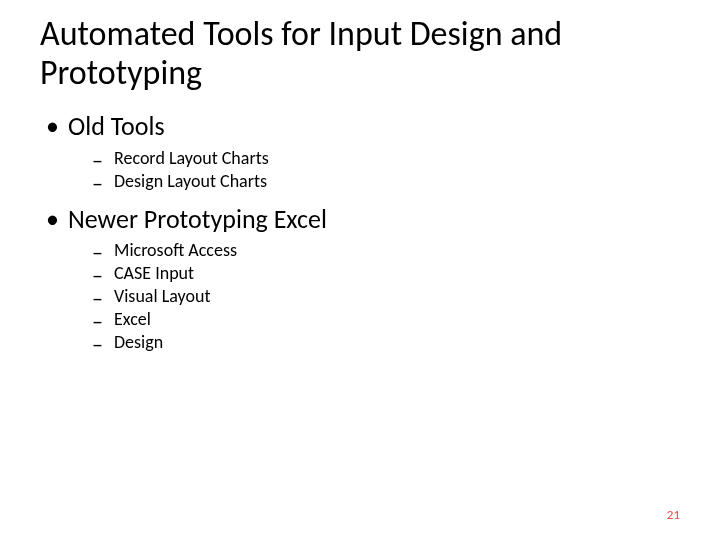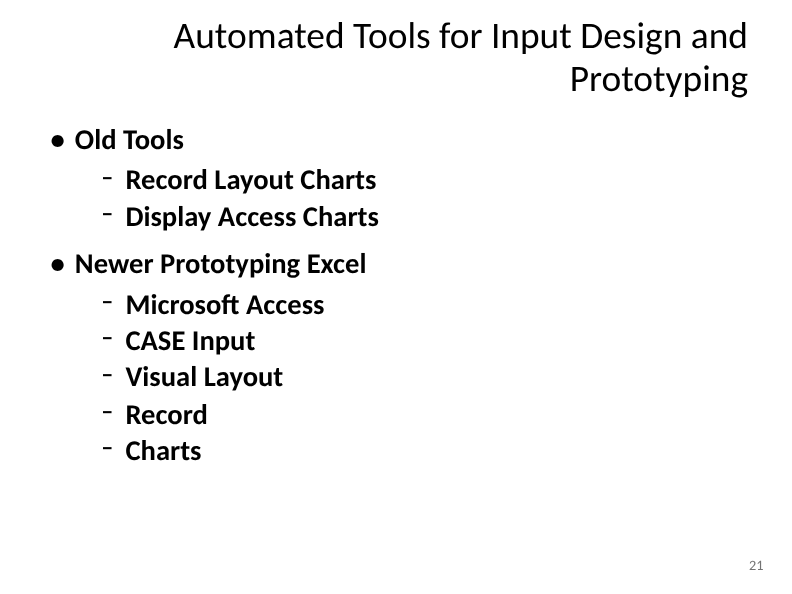--- a/index.html
+++ b/index.html
@@ -1,53 +1,53 @@
 <!DOCTYPE html>
 <html><head>
 <meta charset="utf-8">
 <style>
   * { margin: 0; padding: 0; box-sizing: border-box; }
   html, body { width: 720px; height: 540px; background: #fff; font-family: Calibri, "Segoe UI", Arial, sans-serif; color: #000; }
   .slide { width: 720px; height: 540px; position: relative; padding: 14px 40px 0 40px; }
-  .title { font-size: 34px; font-weight: 400; text-align: right; line-height: 1.15; letter-spacing: 0; margin-bottom: 18px; }
-  .content { font-size: 26px; line-height: 1.25; font-weight: bold; }
+  .title { font-size: 34px; font-weight: 400; text-align: left; line-height: 1.15; letter-spacing: 0; margin-bottom: 18px; }
+  .content { font-size: 26px; line-height: 1.25; }
   ul { list-style: none; }
   .lvl1 > li { position: relative; padding-left: 28px; margin-bottom: 2px; }
   .lvl1 > li::before { content: "•"; position: absolute; left: 6px; top: 0; font-size: 26px; }
   .lvl1-label { font-size: 26px; }
   .lvl2 { margin: 4px 0 10px 0; }
-  .lvl2 > li { position: relative; padding-left: 46px; font-size: 26px; line-height: 1.28; }
+  .lvl2 > li { position: relative; padding-left: 46px; font-size: 18px; line-height: 1.28; }
   .lvl2 > li::before { content: "–"; position: absolute; left: 24px; top: 0; font-size: 22px; }
-  .pagenum { position: absolute; right: 26px; bottom: 18px; font-size: 13px; color: #737373; }
+  .pagenum { position: absolute; right: 40px; bottom: 18px; font-size: 13px; color: #ef4444; }
 </style>
 </head>
 <body>
 
 <div class="slide">
   <h1 class="title">Automated Tools for Input Design and Prototyping</h1>
 
   <div class="content">
     <ul class="lvl1">
 
       <li>
         <span class="lvl1-label">Old Tools</span>
         <ul class="lvl2">
           <li><span>Record Layout Charts</span></li>
-          <li><span>Display Access Charts</span></li>
+          <li><span>Design Layout Charts</span></li>
         </ul>
       </li>
 
       <li>
         <span class="lvl1-label">Newer Prototyping Excel</span>
         <ul class="lvl2">
           <li><span>Microsoft Access</span></li>
           <li><span>CASE Input</span></li>
           <li><span>Visual Layout</span></li>
-          <li><span>Record</span></li>
-          <li><span>Charts</span></li>
+          <li><span>Excel</span></li>
+          <li><span>Design</span></li>
         </ul>
       </li>
 
     </ul>
   </div>
 
   <div class="pagenum">21</div>
 </div>
 
 </body></html>

